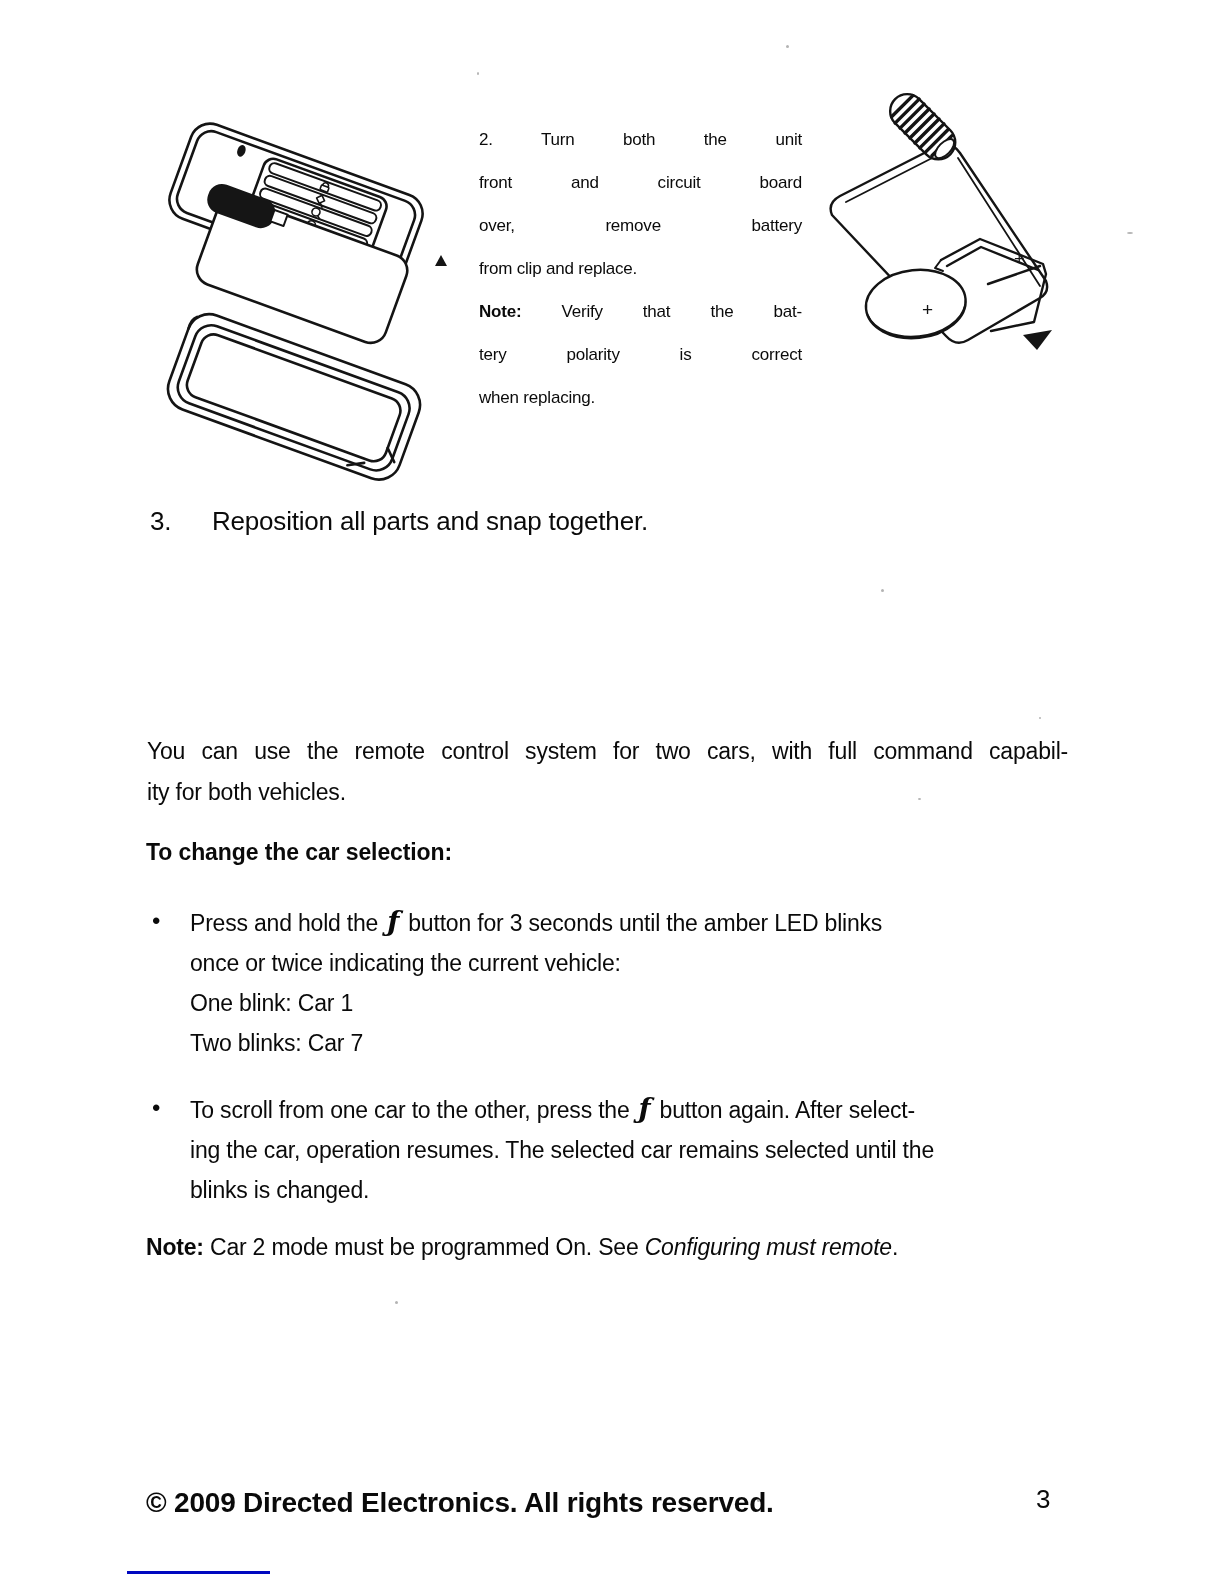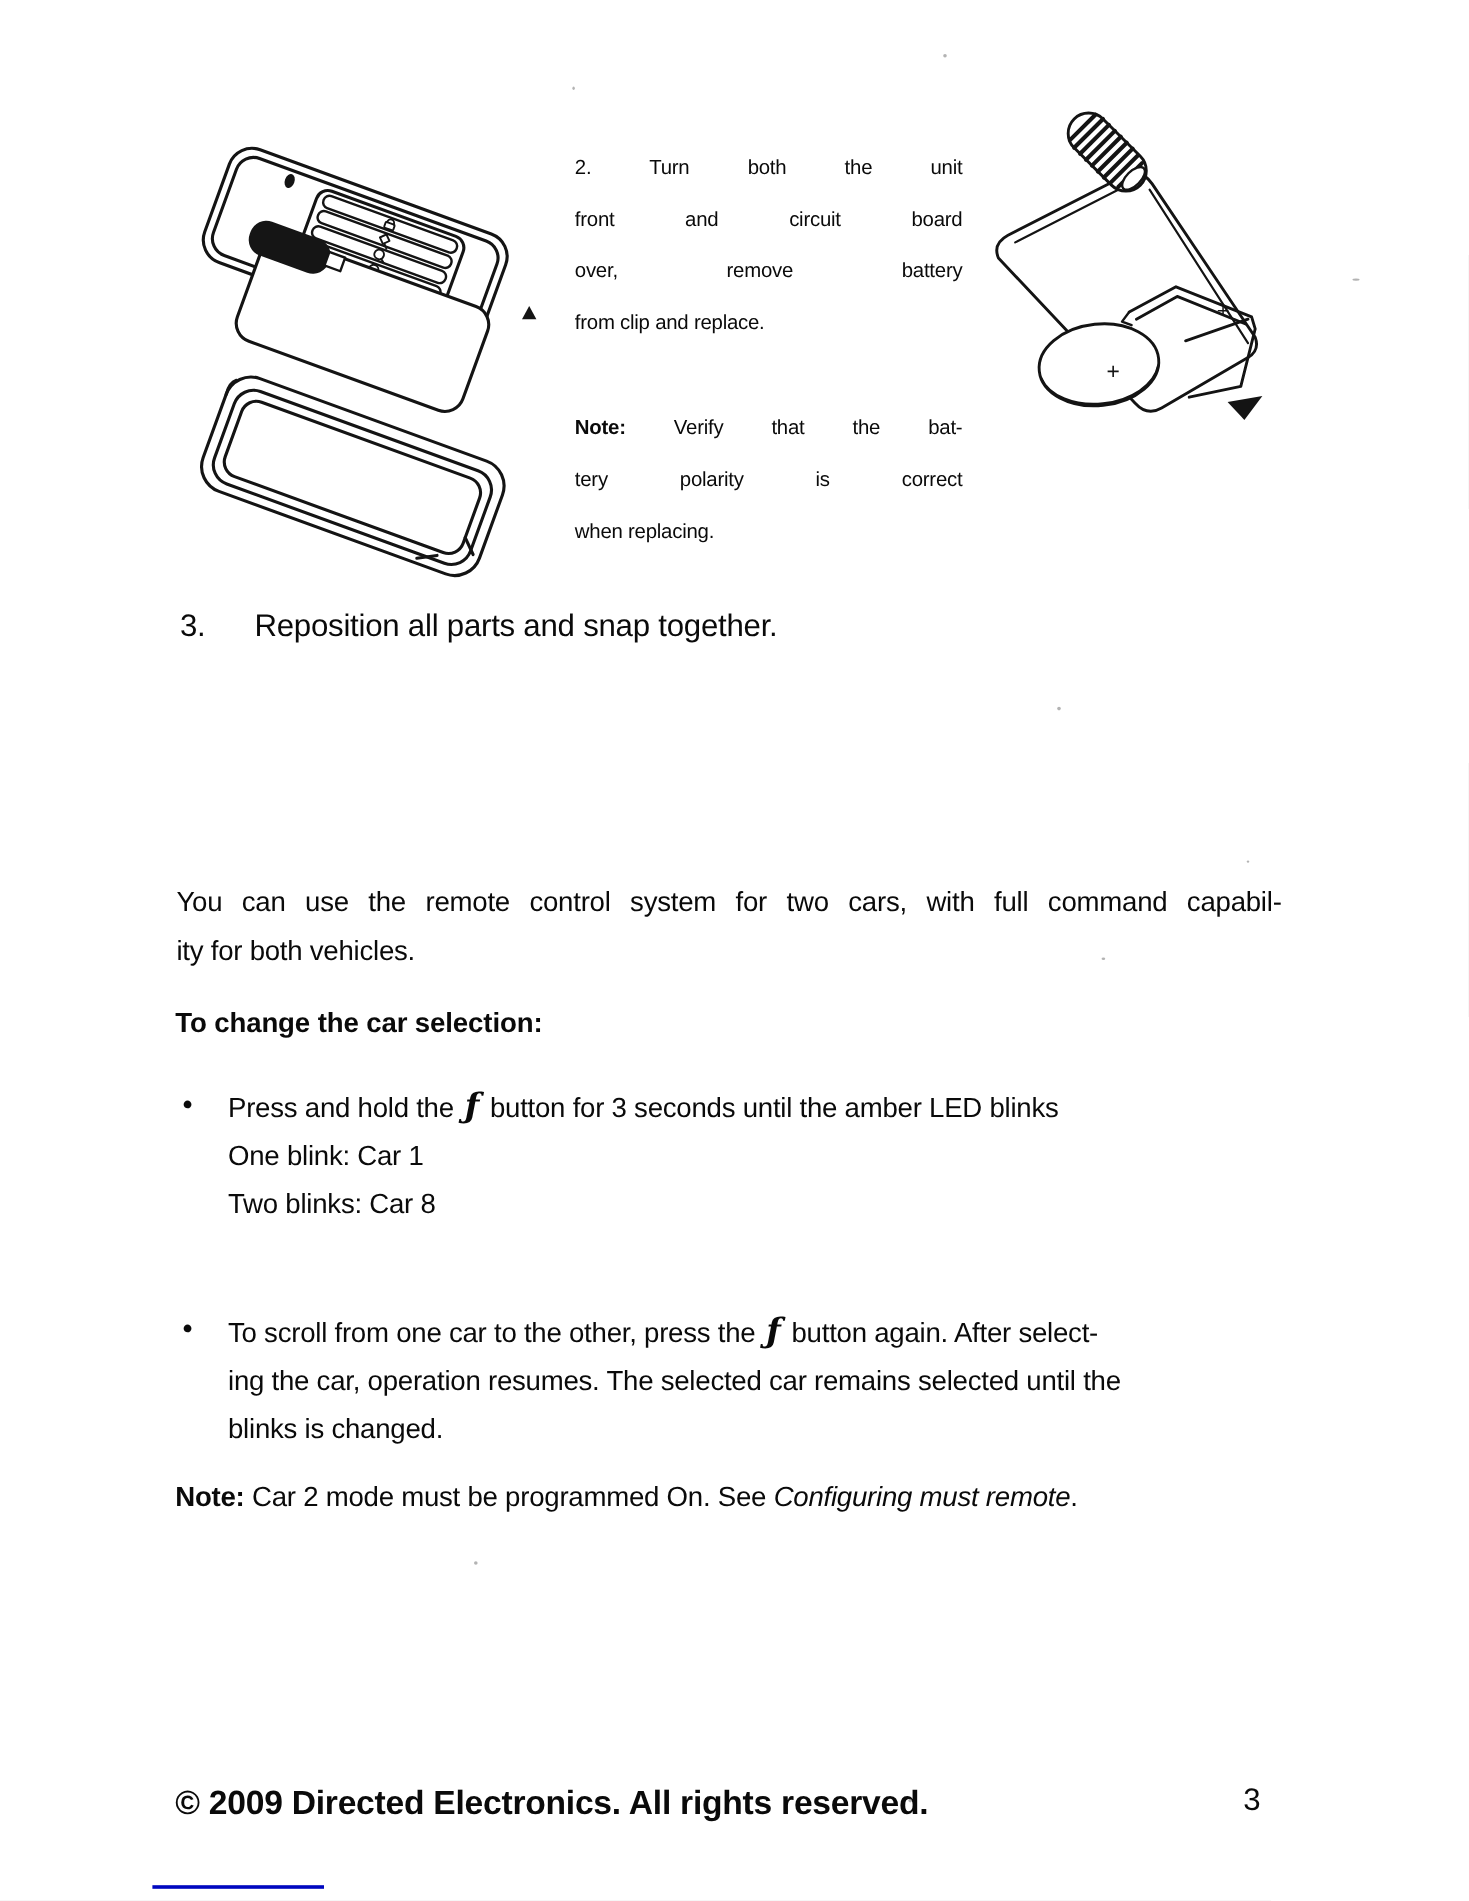--- a/index.html
+++ b/index.html
@@ -10,21 +10,21 @@
   }
   
   .jl { text-align:justify; text-align-last:justify; }
   .b  { font-weight:bold; }
   .i  { font-style:italic; }
 
   .step2col {
     position:absolute; left:479px; top:118px; width:323px;
     font-size:17px; line-height:43px; letter-spacing:-0.2px;
   }
-  .step2col .notepara { margin-top:45px; }
+  .step2col .notepara { }
 
   .step3 {
     position:absolute; left:150px; top:506px;
     font-size:26px; letter-spacing:-0.2px;
   }
   .step3 .num { display:inline-block; width:62px; }
 
   .heading {
     position:absolute; left:147px; top:650px;
     font-size:31px; font-weight:bold; letter-spacing:-0.2px;
@@ -205,22 +205,23 @@
     <div class="jl">You can use the remote control system for two cars, with full command capabil-</div>
     <div>ity for both vehicles.</div>
   </div>
 
   <div class="subhead">To change the car selection:</div>
 
   <div class="bullet first">
     <span class="dot">•</span>
     <div class="btext">
       <div><span>Press and hold the</span><span class="f">ƒ</span><span>button for 3 seconds until the amber LED blinks</span></div>
+      <div>once or twice indicating the current vehicle:</div>
       <div>One blink: Car 1</div>
-      <div>Two blinks: Car 8</div>
+      <div>Two blinks: Car 7</div>
     </div>
   </div>
 
   <div class="bullet second">
     <span class="dot">•</span>
     <div class="btext">
       <div><span>To scroll from one car to the other, press the</span><span class="f">ƒ</span><span>button again. After select-</span></div>
       <div>ing the car, operation resumes. The selected car remains selected until the</div>
       <div>blinks is changed.</div>
     </div>

